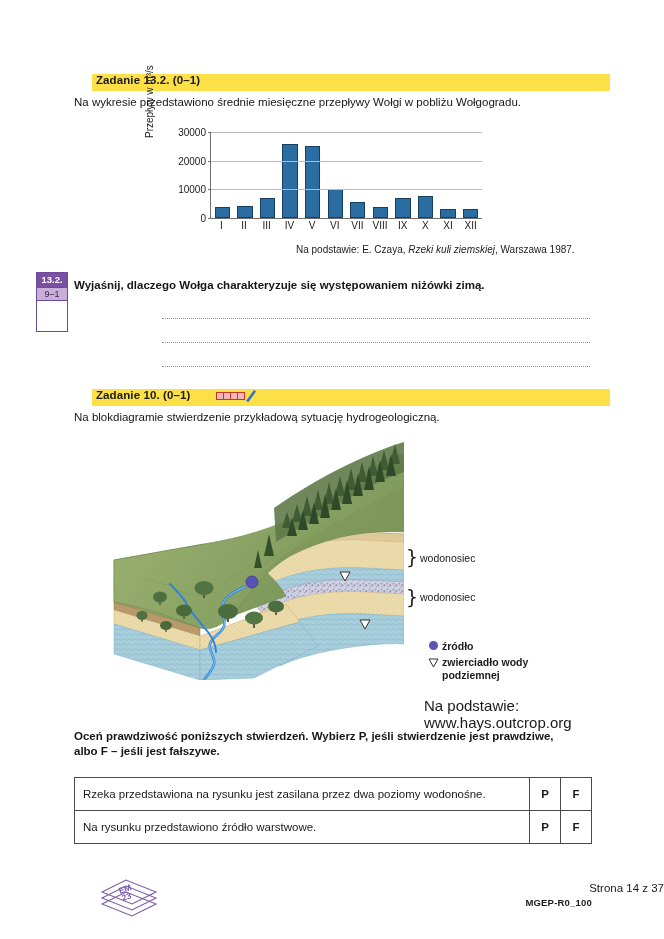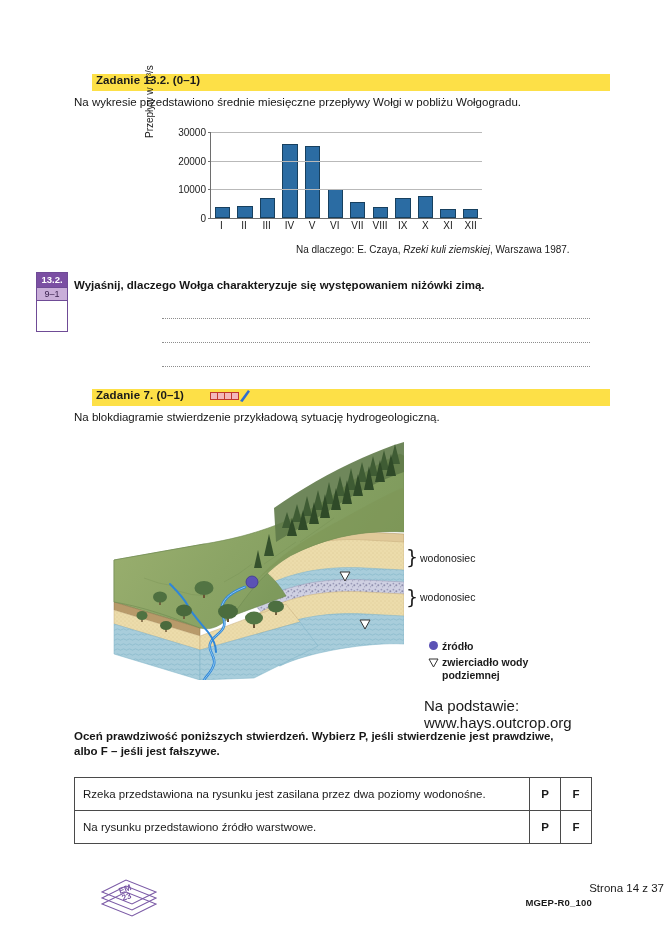--- a/index.html
+++ b/index.html
@@ -379,37 +379,37 @@
         <div class="xlabel">VII</div>
         <div class="xlabel">VIII</div>
         <div class="xlabel">IX</div>
         <div class="xlabel">X</div>
         <div class="xlabel">XI</div>
         <div class="xlabel">XII</div>
       </div>
   </div>
 
   <div class="chart-source">
-    <span>Na dlaczego: E. Czaya, </span><i>Rzeki kuli ziemskiej</i><span>, Warszawa 1987.</span>
+    <span>Na podstawie: E. Czaya, </span><i>Rzeki kuli ziemskiej</i><span>, Warszawa 1987.</span>
   </div>
 
   <div class="score-box">
     <div class="score-num">13.2.</div>
     <div class="score-range">9–1</div>
     <div class="score-blank"></div>
   </div>
 
   <div class="para bold" style="left:74px; top:278px; width:520px;">Wyjaśnij, dlaczego Wołga charakteryzuje się występowaniem niżówki zimą.</div>
 
   <div class="dots-line" style="top:318px;"></div>
   <div class="dots-line" style="top:342px;"></div>
   <div class="dots-line" style="top:366px;"></div>
 
   <div class="task-band" style="top:389px;">
-    <span class="t-title">Zadanie 7. (0–1)</span>
+    <span class="t-title">Zadanie 10. (0–1)</span>
     <span class="fillbox-icon">
       <svg width="40" height="14" viewBox="0 0 40 14">
         <rect x="0.5" y="3.5" width="7" height="7" fill="#f3b7bb" stroke="#c0392b" stroke-width="1"></rect>
         <rect x="7.5" y="3.5" width="7" height="7" fill="#f3b7bb" stroke="#c0392b" stroke-width="1"></rect>
         <rect x="14.5" y="3.5" width="7" height="7" fill="#f3b7bb" stroke="#c0392b" stroke-width="1"></rect>
         <rect x="21.5" y="3.5" width="7" height="7" fill="#f3b7bb" stroke="#c0392b" stroke-width="1"></rect>
         <path d="M30 12 L38 1 L40 2.5 L32.5 13 Z" fill="#2f6fd0"></path>
       </svg>
     </span>
   </div>

